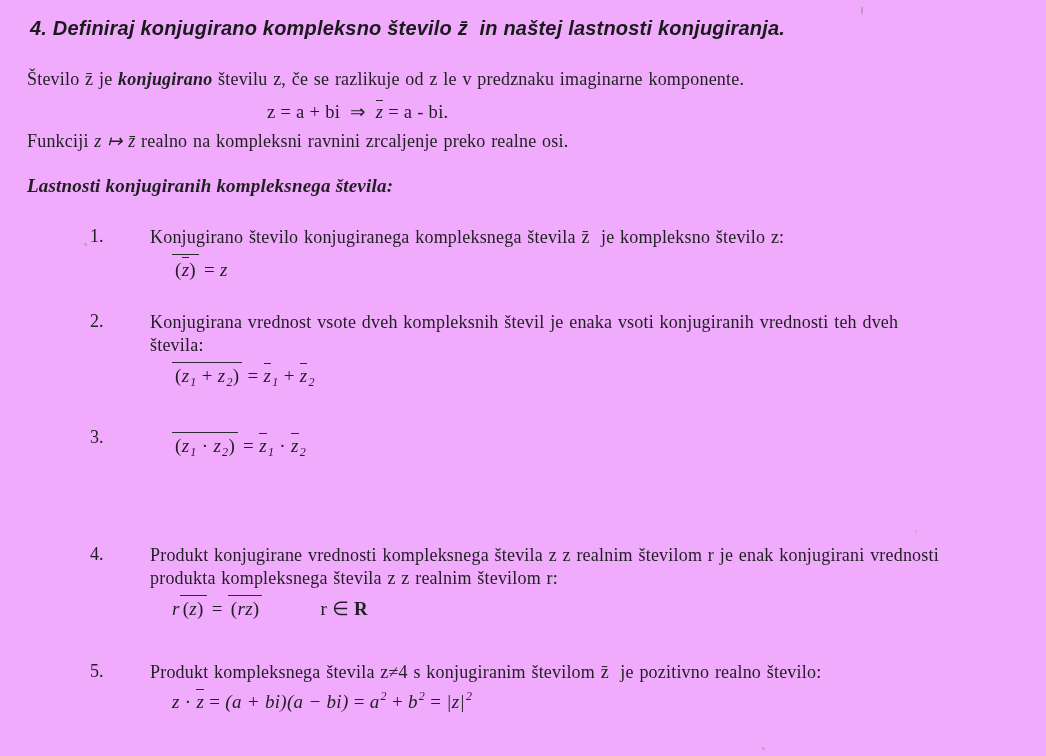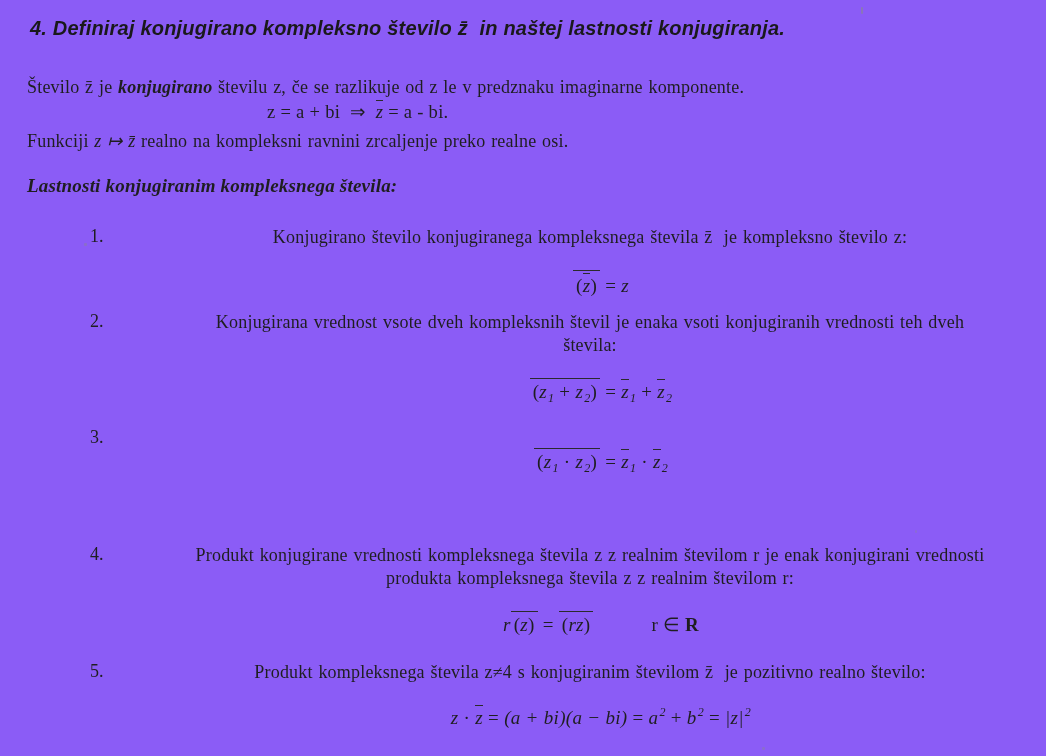--- a/index.html
+++ b/index.html
@@ -6,39 +6,38 @@
   body {
     width: 1046px; height: 756px;
     background: #f6f6f4;
     font-family: "Liberation Serif", serif;
     color: #1f1e20;
     position: relative;
     overflow: hidden;
   }
   .page {
     position: absolute; inset: 0;
-    background: #8b5cf6;
-    text-align: center;
+    background: #f0abfc;
   }
   .abs { position: absolute; white-space: pre-wrap; }
 
   
   .main-heading {
     left: 30px; top: 17px;
     font-family: "Liberation Sans", sans-serif;
     font-weight: bold; font-style: italic;
     font-size: 20px; letter-spacing: 0.2px;
     color: #1a191b;
   }
 
   .body-text {
     font-size: 18px; letter-spacing: 0.2px; word-spacing: 1px;
     line-height: 23px;
   }
-  .para1 { left: 27px; top: 76px; }
+  .para1 { left: 27px; top: 68px; }
   .funkciji-line { left: 27px; top: 130px; }
   .bold-it { font-weight: bold; font-style: italic; }
   .it { font-style: italic; }
   .b { font-weight: bold; }
 
   .section-heading {
     left: 27px; top: 175px;
     font-size: 19px; font-weight: bold; font-style: italic;
     letter-spacing: 0.2px;
   }
@@ -52,21 +51,21 @@
   .item-5 { top: 661px; }
   .num {
     position: absolute; left: 0; top: 0;
     font-size: 18px;
   }
   .lines { margin-left: 60px; }
   .line { font-size: 18px; letter-spacing: 0.2px; word-spacing: 1px; line-height: 23px; white-space: pre-wrap; }
 
   
   .formula {
-    margin-left: 82px; margin-top: 21px;
+    margin-left: 82px; margin-top: 5px;
     font-size: 19px; letter-spacing: 0.3px;
   }
   .formula-intro {
     left: 267px; top: 100px;
     font-size: 18.5px; letter-spacing: 0.3px;
   }
   .fgroup { display: inline-block; vertical-align: baseline; }
   .g-ol { border-top: 1.6px solid #2b2a2c; padding: 2px 3px 0 3px; }
   .g-gap { margin-left: 58px; }
   .tok { display: inline; }
@@ -94,21 +93,21 @@
 <div class="page">
 
   <div class="abs main-heading">4. Definiraj konjugirano kompleksno število z̄  in naštej lastnosti konjugiranja.</div>
 
   <div class="abs body-text para1"><span>Število z̄ je </span><span class="bold-it">konjugirano</span><span> številu z, če se razlikuje od z le v predznaku imaginarne komponente.</span></div>
 
   <div class="abs formula-intro"><span class="fgroup"><span class="tok"><span class="base">z = a + bi  </span></span><span class="tok"><span class="base">⇒</span></span><span class="tok"><span class="base">  </span></span><span class="tok it"><span class="base t-ol">z</span></span><span class="tok"><span class="base"> = a - bi.</span></span></span></div>
 
   <div class="abs body-text funkciji-line"><span>Funkciji </span><span class="it">z ↦ z̄</span><span> realno na kompleksni ravnini zrcaljenje preko realne osi.</span></div>
 
-  <div class="abs section-heading">Lastnosti konjugiranim kompleksnega števila:</div>
+  <div class="abs section-heading">Lastnosti konjugiranih kompleksnega števila:</div>
 
   <div class="item item-1">
     <span class="num">1.</span>
     <div class="lines">
         <div class="line">Konjugirano število konjugiranega kompleksnega števila z̄  je kompleksno število z:</div>
       </div>
     <div class="formula"><span class="fgroup g-ol"><span class="tok"><span class="base">(</span></span><span class="tok it"><span class="base t-ol">z</span></span><span class="tok"><span class="base">)</span></span></span><span class="fgroup"><span class="tok"><span class="base"> = </span></span><span class="tok it"><span class="base">z</span></span></span></div>
   </div>
 
   <div class="item item-2">

